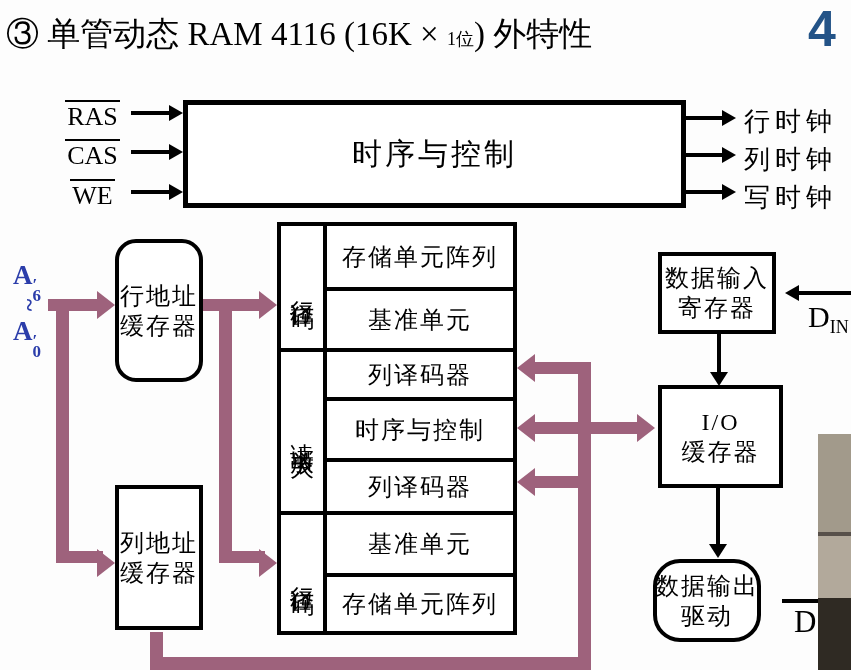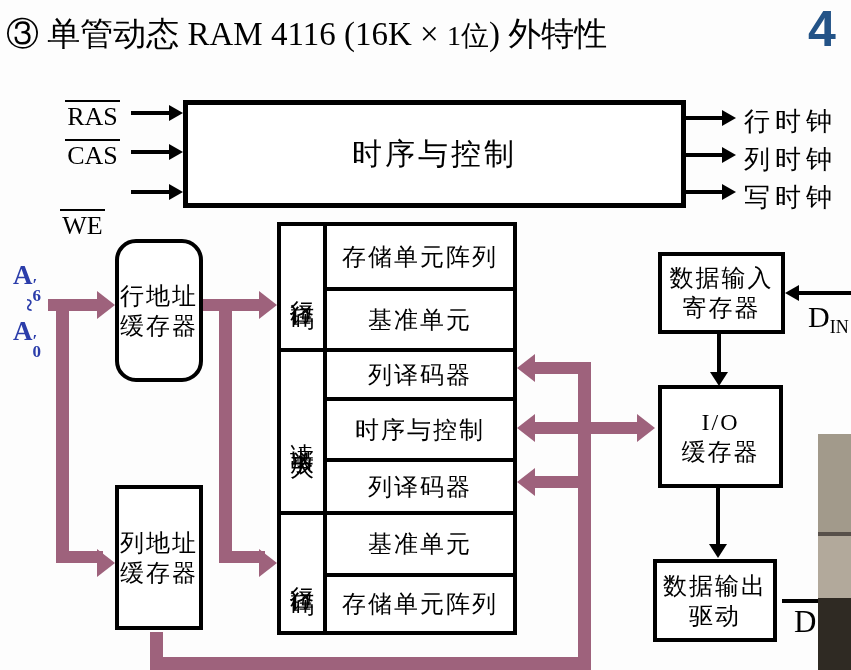--- a/index.html
+++ b/index.html
@@ -3,21 +3,21 @@
 <meta charset="utf-8">
 <style>
   html,body{margin:0;padding:0;}
   #stage{
     position:relative;width:851px;height:670px;background:#fdfdfd;overflow:hidden;
     font-family:"Liberation Serif","DejaVu Serif",serif;color:#000;
   }
   .abs{position:absolute;}
   
   .title{left:6px;top:12px;font-size:33px;white-space:nowrap;letter-spacing:0px;}
-  .title .small{font-size:28px;}
+  .title .small{font-size:18px;}
   .pagenum{left:808px;top:0px;font-size:50px;font-weight:bold;
     font-family:"Liberation Sans","DejaVu Sans",sans-serif;color:var(--pagenum,#235387);}
   
   .bbox{border:4px solid #000;box-sizing:border-box;background:#fff;
     display:flex;flex-direction:column;align-items:center;justify-content:center;}
   .bbox .ln{font-size:24px;letter-spacing:2px;line-height:1.25;white-space:nowrap;}
   
   .ctrlbox{left:183px;top:100px;width:503px;height:108px;border-width:5px;}
   .ctrlbox .ln{font-size:30px;letter-spacing:3px;}
   .sig{width:85px;text-align:center;font-size:26px;line-height:1.05;}
@@ -59,21 +59,21 @@
 
   <div class="abs title"><span>③ 单管动态 RAM 4116 (16K × </span><span class="small">1位</span><span>) 外特性</span></div>
   <div class="abs pagenum">4</div>
 
   <div class="abs bbox ctrlbox">
     <div class="ln">时序与控制</div>
   </div>
 
   <div class="abs sig" style="left:50px;top:100px;"><span>RAS</span></div>
   <div class="abs sig" style="left:50px;top:139px;"><span>CAS</span></div>
-  <div class="abs sig" style="left:40px;top:179px;margin-top:30px;"><span>WE</span></div>
+  <div class="abs sig" style="left:50px;top:179px;"><span>WE</span></div>
 
   <div class="abs bline" style="left:131px;top:111px;width:38px;height:4px;"></div>
   <div class="abs bah-r" style="left:169px;top:105px;"></div>
   <div class="abs bline" style="left:131px;top:150px;width:38px;height:4px;"></div>
   <div class="abs bah-r" style="left:169px;top:144px;"></div>
   <div class="abs bline" style="left:131px;top:190px;width:38px;height:4px;"></div>
   <div class="abs bah-r" style="left:169px;top:184px;"></div>
 
   <div class="abs bline" style="left:686px;top:116px;width:36px;height:4px;"></div>
   <div class="abs bah-r" style="left:722px;top:110px;"></div>
@@ -137,40 +137,40 @@
     <div class="cell vcell" style="left:0px;top:289px;width:50px;height:124px;">行译码</div>
     <div class="cell" style="left:46px;top:0px;width:194px;height:69px;">存储单元阵列</div>
     <div class="cell" style="left:46px;top:65px;width:194px;height:65px;">基准单元</div>
     <div class="cell" style="left:46px;top:126px;width:194px;height:53px;">列译码器</div>
     <div class="cell" style="left:46px;top:175px;width:194px;height:65px;">时序与控制</div>
     <div class="cell" style="left:46px;top:236px;width:194px;height:57px;">列译码器</div>
     <div class="cell" style="left:46px;top:289px;width:194px;height:66px;">基准单元</div>
     <div class="cell" style="left:46px;top:351px;width:194px;height:62px;">存储单元阵列</div>
   </div>
 
-  <div class="abs bbox" style="left:658px;top:252px;width:127px;height:82px;">
+  <div class="abs bbox" style="left:658px;top:252px;width:118px;height:82px;">
     <div class="ln">数据输入</div>
     <div class="ln">寄存器</div>
   </div>
   <div class="abs bline" style="left:799px;top:291px;width:52px;height:4px;"></div>
   <div class="abs bah-l" style="left:785px;top:285px;"></div>
   <div class="abs dlabel" style="left:808px;top:300px;"><span>D</span><span class="dsub">IN</span></div>
 
   <div class="abs bline" style="left:717px;top:334px;width:4px;height:40px;"></div>
   <div class="abs bah-d" style="left:710px;top:372px;"></div>
 
   <div class="abs bbox" style="left:658px;top:385px;width:125px;height:103px;">
     <div class="ln">I/O</div>
     <div class="ln">缓存器</div>
   </div>
 
   <div class="abs bline" style="left:716px;top:488px;width:4px;height:58px;"></div>
   <div class="abs bah-d" style="left:709px;top:544px;"></div>
 
-  <div class="abs bbox" style="left:653px;top:559px;width:124px;height:83px;">
+  <div class="abs bbox" style="left:653px;top:559px;width:108px;height:83px;border-radius:27px;">
     <div class="ln">数据输出</div>
     <div class="ln">驱动</div>
   </div>
   <div class="abs bline" style="left:782px;top:599px;width:36px;height:4px;"></div>
   <div class="abs dlabel" style="left:794px;top:604px;font-size:31px;"><span>D</span></div>
 
   <div class="abs video"></div>
 
 </div>
 

